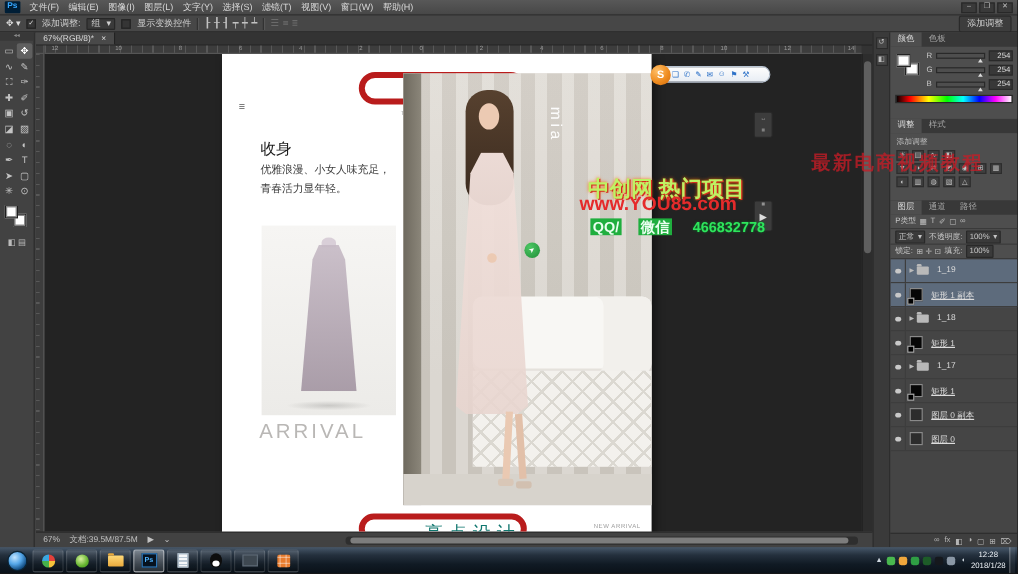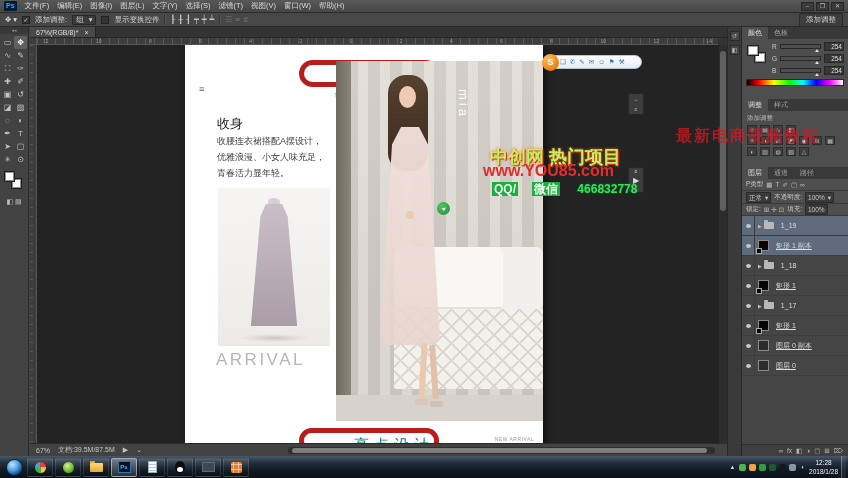--- a/index.html
+++ b/index.html
@@ -301,21 +301,20 @@
 
       <div class="page">
         <span class="hamburger" style="top:39px">≡</span>
         <div class="pill" style="top:15px">版型特点</div>
         <div class="pill-sub" style="top:47px">TYPE FEATURES</div>
         <div class="corner-label" style="top:22px">NEW ARRIVAL</div>
 
         <div class="feature-heading">收身</div>
         <div class="feature-lines">
 
-        <div class="feature-line">收腰连衣裙搭配A摆设计，</div>
             <div class="feature-line">优雅浪漫、小女人味充足，</div>
             <div class="feature-line">青春活力显年轻。</div>
           </div>
 
         <div class="product-photo">
           <div class="dress-neck"></div>
           <div class="dress"></div>
           <div class="dress-shadow"></div>
         </div>
         <div class="caption">

